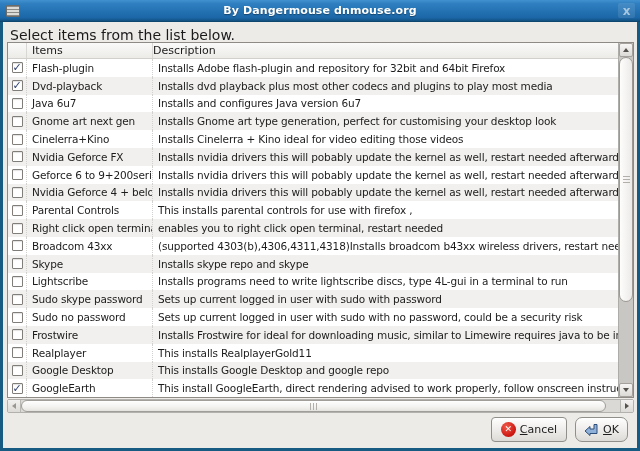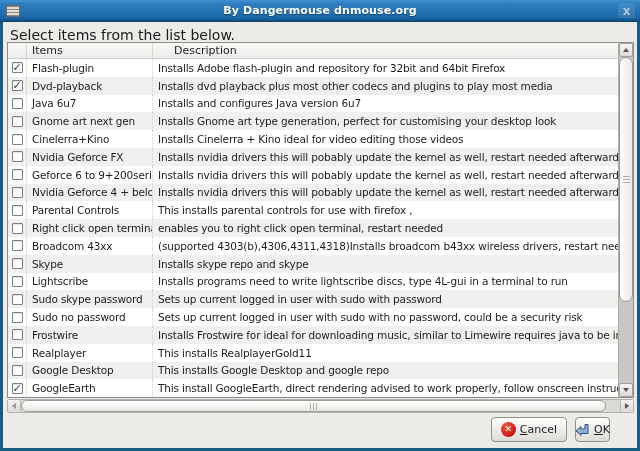--- a/index.html
+++ b/index.html
@@ -55,21 +55,21 @@
   .listheader {
     display:flex; height:16px; flex:none; align-items:center;
     background:linear-gradient(to bottom,#fafaf9,#ecebe8);
     border-bottom:1px solid #d2d0cc;
     font-size:11px; color:#1c1c1c;
   }
   .hcell-cb { width:18px; height:100%; flex:none; }
   .hcell-items { width:126px; flex:none; height:100%; display:flex; align-items:center;
     padding-left:5px; border-left:1px solid #d9d7d3; }
   .hcell-desc { flex:1; height:100%; display:flex; align-items:center;
-    padding-left:21px; border-left:1px solid #d9d7d3; overflow:hidden; }
+    padding-left:0; border-left:1px solid #d9d7d3; overflow:hidden; }
 
   .listrows { flex:1; display:flex; flex-direction:column; }
   .row { flex:1; display:flex; align-items:center; min-height:0; background:#ffffff; }
   .row.alt { background:#f1f0ee; }
   .cbcell { width:18px; flex:none; display:flex; align-items:center; justify-content:center; }
   .checkbox {
     width:11px; height:11px; background:#ffffff;
     border:1px solid #817e7a; border-radius:1px;
     box-shadow:inset 0 1px 1px rgba(0,0,0,0.12);
     display:flex; align-items:center; justify-content:center;
@@ -121,21 +121,21 @@
   
   .btn {
     position:absolute; top:395px; height:25px;
     background:linear-gradient(to bottom,#fefefe,#f0efed 45%,#dddbd7);
     border:1px solid #918f8a; border-radius:4px;
     display:flex; align-items:center; justify-content:center; gap:4px;
     font-size:11px; color:#1c1c1c; cursor:default;
     box-shadow:0 1px 0 rgba(255,255,255,0.6) inset;
   }
   .btn-cancel { left:488px; width:76px; }
-  .btn-ok { left:572px; width:35px; }
+  .btn-ok { left:572px; width:53px;border-radius:7px; }
   .btn-label::first-letter { text-decoration:underline; }
   .cancel-icon {
     width:15px; height:15px; border-radius:50%;
     background:radial-gradient(circle at 35% 30%, #f0594a, #cc1510 70%, #9c0c08);
     color:#ffffff; font-size:9px; font-weight:bold; line-height:15px; text-align:center;
     flex:none;
   }
   .ok-icon { flex:none; display:block; }
 </style>
 </head>

